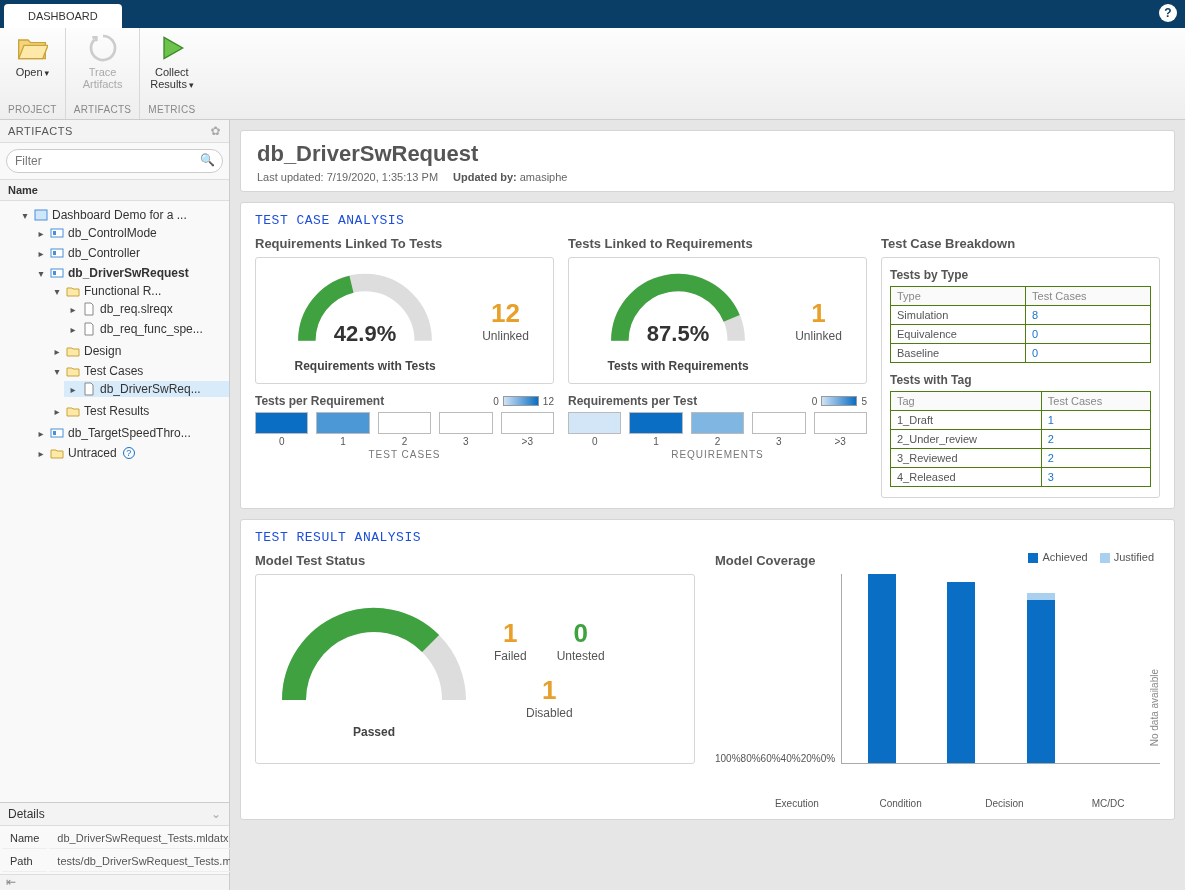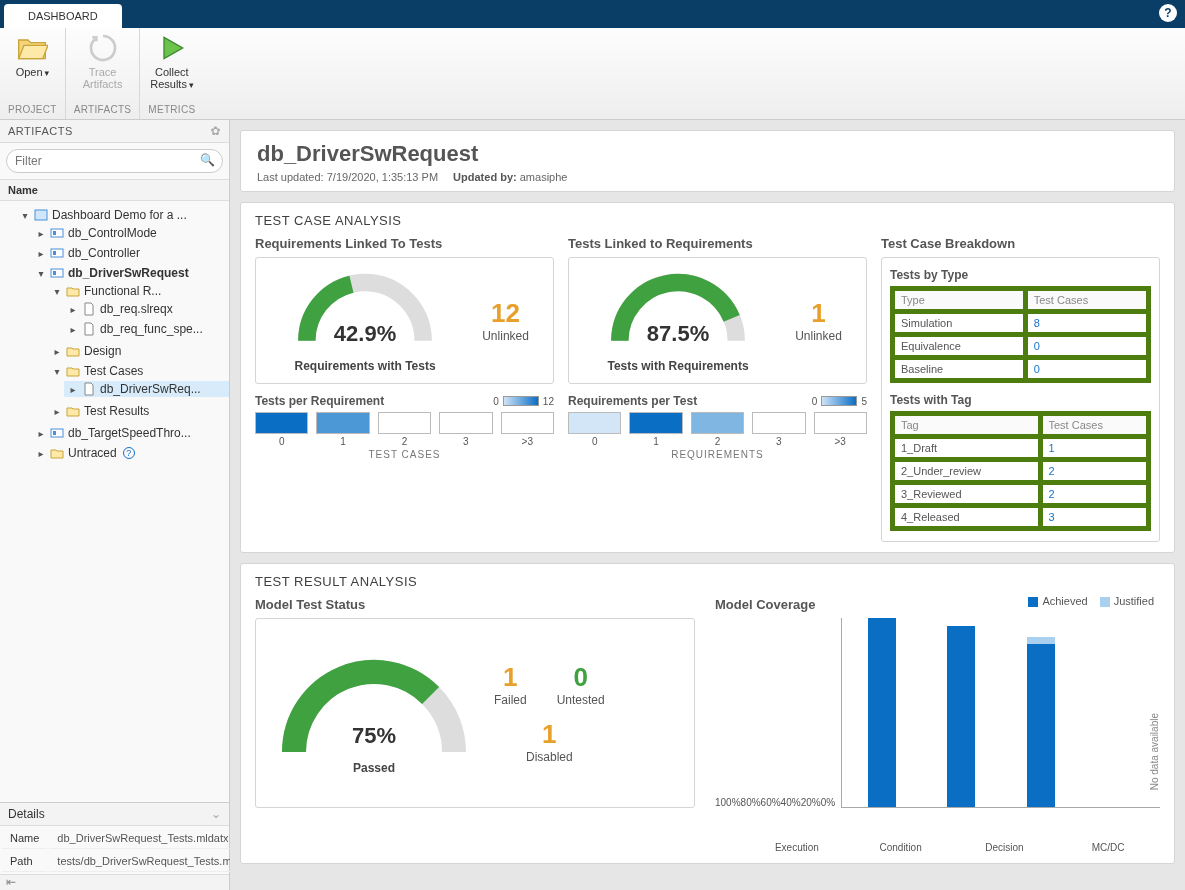--- a/index.html
+++ b/index.html
@@ -37,21 +37,21 @@
   .details-table{width:100%; font-size:11px;}
   .details-table td{padding:4px 8px; vertical-align:top; border-bottom:1px solid #eee; color:#555;}
   .details-table td:first-child{color:#333; width:55px;}
   
   .content { flex:1; overflow:auto; padding:10px; background:#e6e6e6;}
   .page-header{background:#fff; border:1px solid #d5d5d5; border-radius:3px; padding:10px 16px 8px 16px; margin-bottom:10px;}
   .page-title{font-size:22px; font-weight:bold; color:#555;}
   .page-sub{font-size:11px; color:#666; margin-top:4px;}
   .page-sub b{font-weight:bold; color:#555; margin-left:12px;}
   .section{background:#fff; border:1px solid #d5d5d5; border-radius:3px; padding:10px 14px; margin-bottom:10px;}
-  .section-title{font-size:13px; color:#404040; letter-spacing:0.5px; margin-bottom:8px;}
+  .section-title{font-size:13px; color:#1d4ed8; letter-spacing:0.5px; margin-bottom:8px;font-family:Liberation Mono, monospace;}
   .row3{display:flex; gap:14px;}
   .sub-title{font-size:13px; font-weight:bold; color:#555; margin-bottom:6px;}
   .card{border:1px solid #d5d5d5; border-radius:3px; padding:10px 8px;}
   .gauge-card{display:flex; align-items:center; justify-content:space-around;}
   .gauge-block{width:300px;}
   .gauge-wrap{text-align:center; width:170px;}
   .gauge-svg{width:150px; height:80px;}
   .gauge-pct{font-size:22px; font-weight:bold; color:#333; margin-top:-30px;}
   .gauge-label{font-size:12px; font-weight:bold; color:#444; margin-top:12px;}
   .big-num{font-size:26px; font-weight:bold; text-align:center; }
@@ -63,21 +63,21 @@
   .hist-title{font-size:12px; font-weight:bold; color:#555;}
   .hist-scale{display:flex; align-items:center; gap:4px; font-size:10px; color:#555;}
   .hist-grad{width:36px; height:10px; background:linear-gradient(to right,#cfe3f7,#0a6ec4); border:1px solid #999;}
   .hist{display:flex; gap:8px; margin-top:4px;}
   .hist-cell{flex:1; text-align:center;}
   .hist-box{height:22px; border:1px solid #bbb; }
   .hist-lab{font-size:10px; color:#555; margin-top:2px;}
   .hist-axis{font-size:10px; color:#777; text-align:center; letter-spacing:1px; margin-top:2px;}
   .break-block{width:280px;}
   .tbl{width:100%; border-collapse:collapse; font-size:11px;}
-  .tbl th,.tbl td{border:5px solid #4d7c0f; padding:3px 6px; text-align:left; color:#555;}
+  .tbl th,.tbl td{border:1px solid #4d7c0f; padding:3px 6px; text-align:left; color:#555;}
   .tbl th{color:#888; font-weight:normal; background:#fafafa;}
   .tbl .link{color:#1773c9;}
   
   .row2{display:flex; gap:20px;}
   .status-block{width:440px;}
   .status-card{display:flex; align-items:center;}
   .status-side{display:flex; flex-direction:column; gap:12px; margin-left:10px;}
   .status-side .m{text-align:center;}
   .coverage-block{flex:1; position:relative;}
   .legend{position:absolute; right:6px; top:-2px; font-size:11px; color:#555; display:flex; gap:12px;}
@@ -505,21 +505,20 @@
       <div class="section-title">TEST RESULT ANALYSIS</div>
       <div class="row2">
         <div class="status-block">
           <div class="sub-title">Model Test Status</div>
           <div class="card status-card" style="height:190px;">
             <div class="gauge-wrap" style="width:220px;">
               <svg class="status-gauge-svg" viewBox="0 0 100 55">
                 <path d="M10 50 A40 40 0 0 1 90 50" fill="none" stroke="#ddd" stroke-width="12"></path>
                 <path d="M10 50 A40 40 0 0 1 78.3 21.7" fill="none" stroke="#3fa13f" stroke-width="12"></path>
               </svg>
-              <div class="gauge-pct" style="margin-top:-42px;">75%</div>
               <div class="gauge-label">Passed</div>
             </div>
             <div class="status-side">
               <div style="display:flex; gap:30px;">
                 <div class="m">
                     <div class="big-num orange">1</div>
                     <div class="big-label">Failed</div>
                   </div>
                 <div class="m">
                     <div class="big-num green">0</div>

